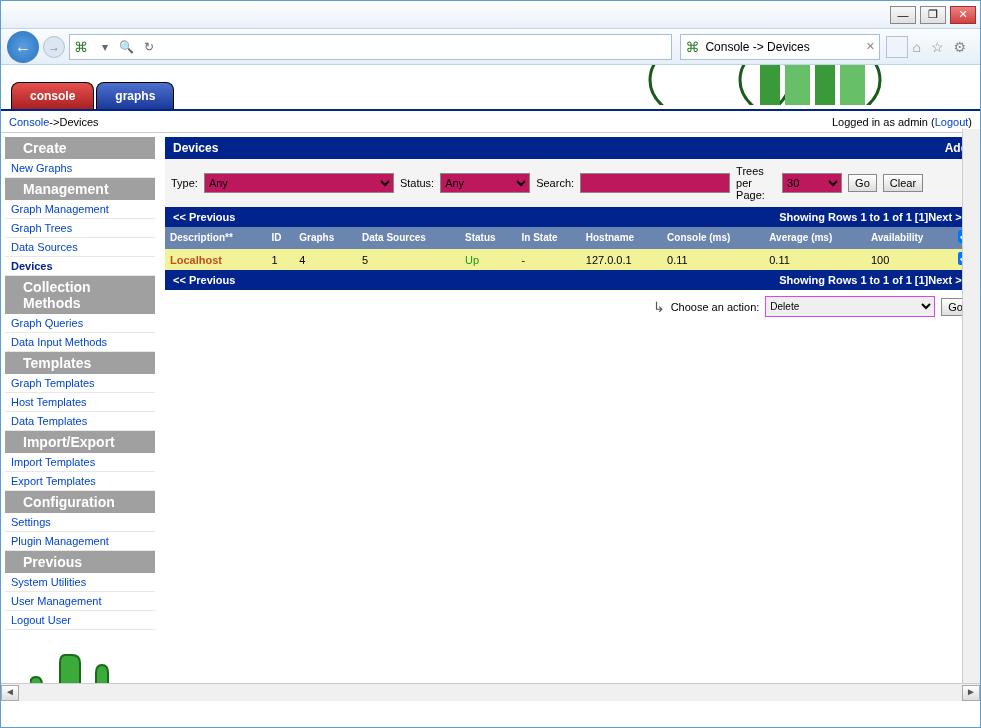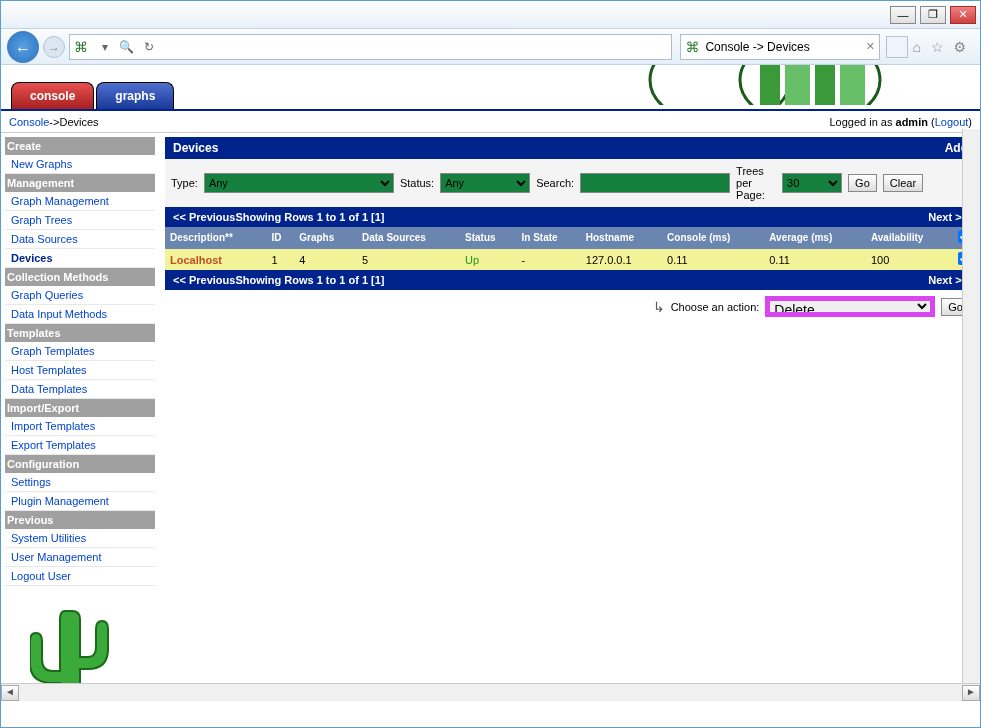--- a/index.html
+++ b/index.html
@@ -25,44 +25,44 @@
 .content{height:636px;overflow:auto;position:relative}
 .banner{height:46px;background:#fff;position:relative;border-bottom:2px solid #00238c;overflow:hidden}
 .banner-graphic{position:absolute;right:60px;top:-10px}
 .tabs-row{position:absolute;bottom:0;left:10px;display:flex}
 .main-tab{padding:6px 18px;border-radius:8px 8px 0 0;font-weight:bold;font-size:12px;color:#fff;cursor:pointer;margin-right:2px;border:1px solid #000;border-bottom:none;font-family:Verdana,sans-serif}
 .tab-console{background:linear-gradient(#e85050,#a82020)}
 .tab-graphs{background:linear-gradient(#5070d0,#1a3a9a)}
 .breadcrumb{height:22px;background:#fff;display:flex;align-items:center;padding:0 8px;border-bottom:1px solid #ccc;font-size:11px}
 .breadcrumb a{color:#0044cc;text-decoration:none}
 .breadcrumb .right{margin-left:auto}
-.breadcrumb .right b{font-weight:bold}
+.breadcrumb .right b{font-weight:normal}
 .app{display:flex;margin:4px}
 .sidebar{width:150px;min-width:150px}
-.sb-head{background:#a0a0a0;color:#fff;font-weight:bold;padding:3px 2px;font-size:11px}
+.sb-head{background:#a0a0a0;color:#fff;font-weight:bold;padding:3px 18px;font-size:14px}
 .sb-item{padding:3px 6px;color:#0044cc;cursor:pointer;font-size:11px;border-bottom:1px solid #e8e8e8}
 .sb-item.active{font-weight:bold;color:#00248c}
 .main{flex:1;margin-left:10px}
 .sec-head{background:#00238c;color:#fff;font-weight:bold;padding:4px 8px;display:flex;font-size:12px}
 .sec-head .r{margin-left:auto;cursor:pointer}
 .filter{background:#f4f4f4;padding:6px;display:flex;align-items:center;gap:6px;font-size:11px;flex-wrap:wrap}
-.filter select,.filter input[type=text]{font-size:11px;border:1px solid #888;height:20px;background:#15803d}
+.filter select,.filter input[type=text]{font-size:11px;border:1px solid #888;height:20px;background:#be185d}
 .filter .btn{padding:2px 6px;border:1px solid #888;background:linear-gradient(#fff,#ddd);cursor:pointer;font-size:11px}
 .pager{background:#00238c;color:#fff;padding:4px 8px;display:flex;font-weight:bold;font-size:11px}
 .pager .prev{cursor:pointer}
-.pager .mid{flex:1;text-align:left}
+.pager .mid{flex:1;text-align:right}
 .pager .next{cursor:pointer}
 .tbl{width:100%;border-collapse:collapse;font-size:11px}
 .tbl th{background:#6a85b0;color:#fff;text-align:left;padding:3px 5px;font-weight:bold;font-size:10px;line-height:1.2}
 .tbl td{padding:3px 5px}
 .tbl .row{background:#f2f299}
 .tbl .row .name{color:#c05020;font-weight:bold;cursor:pointer}
 .tbl .up{color:#1a9a1a}
 .action-row{padding:6px;display:flex;align-items:center;justify-content:flex-end;gap:6px;font-size:11px}
-.action-row select{font-size:14px;border:5px solid #d946ef;height:21px;min-width:170px}
+.action-row select{font-size:10px;border:1px solid #d946ef;height:21px;min-width:170px}
 .action-row .btn{padding:2px 6px;border:1px solid #888;background:linear-gradient(#fff,#ddd);cursor:pointer;font-size:11px}
 .arrow-ind{float:left;font-size:14px;color:#555;margin-left:8px}
 .scrollbar-h{position:absolute;bottom:0;left:0;right:0;height:18px;background:#f0f0f0;border-top:1px solid #ccc;display:flex;align-items:center}
 .scrollbar-h .sb-btn{width:18px;height:16px;background:linear-gradient(#fff,#ddd);border:1px solid #aaa;text-align:center;font-size:10px;color:#555;cursor:pointer}
 .scrollbar-h .track{flex:1;height:16px}
 .scrollbar-v{position:absolute;top:64px;right:0;bottom:18px;width:18px;background:#f0f0f0;border-left:1px solid #ccc}
 .cactus-svg{margin:15px 25px}
 </style>
 </head>
 <body>

